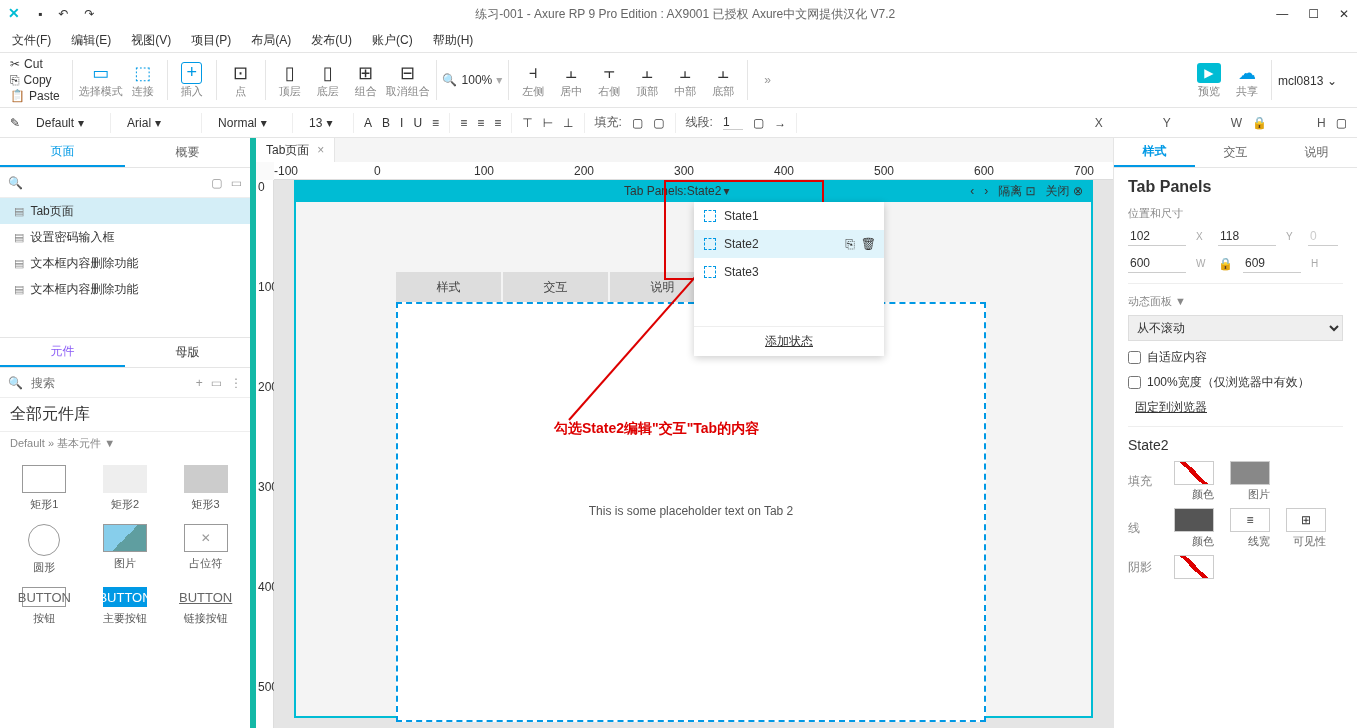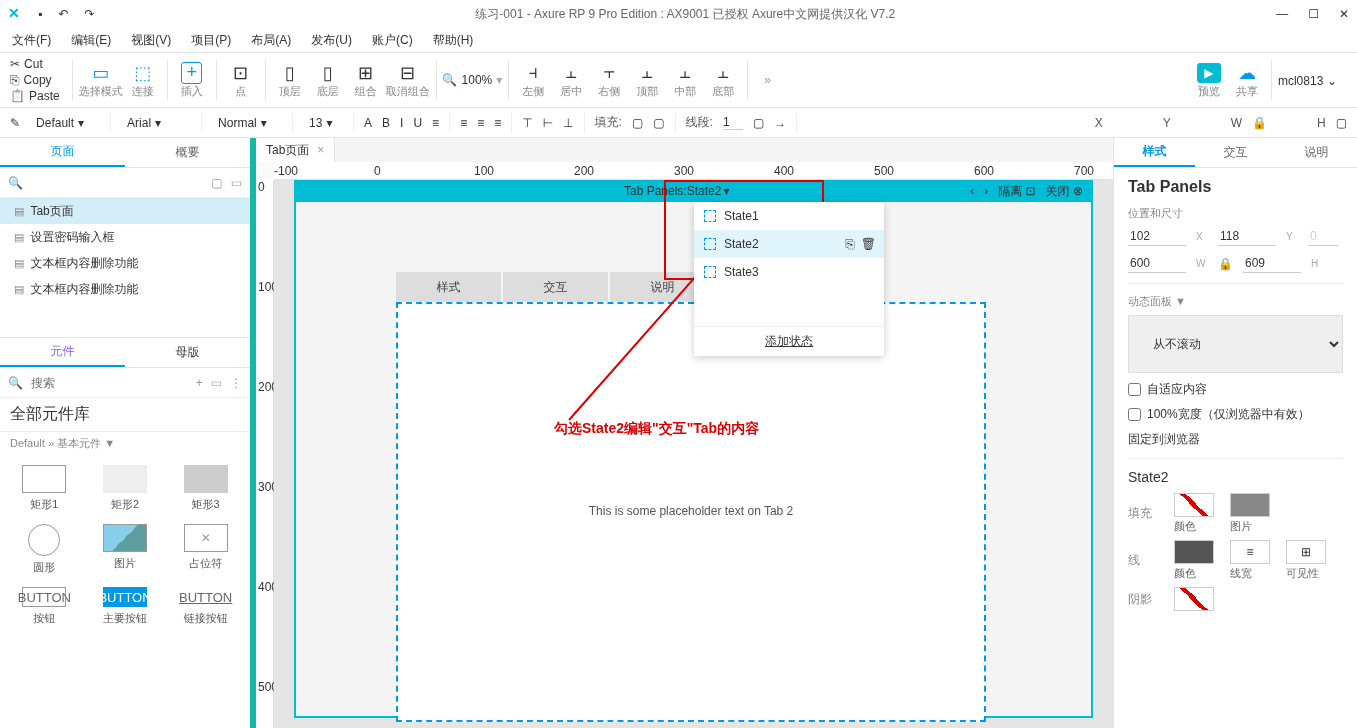--- a/index.html
+++ b/index.html
@@ -86,29 +86,29 @@
 .rightpanel{width:244px;border-left:1px solid #e5e5e5;display:flex;flex-direction:column;padding:0;background:#fff}
 .rp-tabs{display:flex;height:30px;border-bottom:1px solid #e5e5e5}
 .rp-tabs .tab{flex:1;display:flex;align-items:center;justify-content:center;cursor:pointer;color:#666;font-size:12px}
 .rp-tabs .tab.active{color:#0099e5;border-bottom:2px solid #0099e5;font-weight:bold}
 .rp-body{padding:10px 14px;overflow:auto;flex:1}
 .rp-title{font-size:16px;font-weight:bold;margin-bottom:10px}
 .rp-sec{font-size:11px;color:#888;margin:10px 0 6px}
 .rp-row{display:flex;gap:10px;margin-bottom:8px;align-items:center}
 .rp-row input[type=text]{width:58px;border:none;border-bottom:1px solid #ccc;padding:2px;font-size:12px}
 .rp-row .ax{color:#aaa;font-size:10px;width:12px}
-.rp-sel{width:100%;border:1px solid #ddd;padding:20px;font-size:12px}
+.rp-sel{width:100%;border:1px solid #ddd;padding:4px;font-size:12px}
 .rp-chk{display:flex;align-items:center;gap:6px;margin:8px 0;font-size:12px}
-.rp-link{color:#333;cursor:pointer;margin:8px 0;display:block}
+.rp-link{text-decoration:underline;color:#333;cursor:pointer;margin:8px 7px;display:block}
 .rp-hr{border:none;border-top:1px solid #eee;margin:10px 0}
 .rp-sub{font-size:14px;margin:8px 0}
 .swatch-row{display:flex;gap:16px;align-items:center;margin:6px 0}
 .swatch{width:40px;height:24px;border:1px solid #ccc;display:flex;align-items:center;justify-content:center}
 .swatch.diag{background:linear-gradient(45deg,#fff 45%,#d00 45%,#d00 55%,#fff 55%)}
-.swlbl{font-size:11px;color:#666;text-align:left;margin-top:2px}
+.swlbl{font-size:11px;color:#666;text-align:right;margin-top:2px}
 </style>
 </head>
 <body>
 
 <div class="titlebar">
   <div class="logo"></div>
   <div class="tb-icons">
     <span>▪</span>
     <span>↶</span>
     <span>↷</span>

